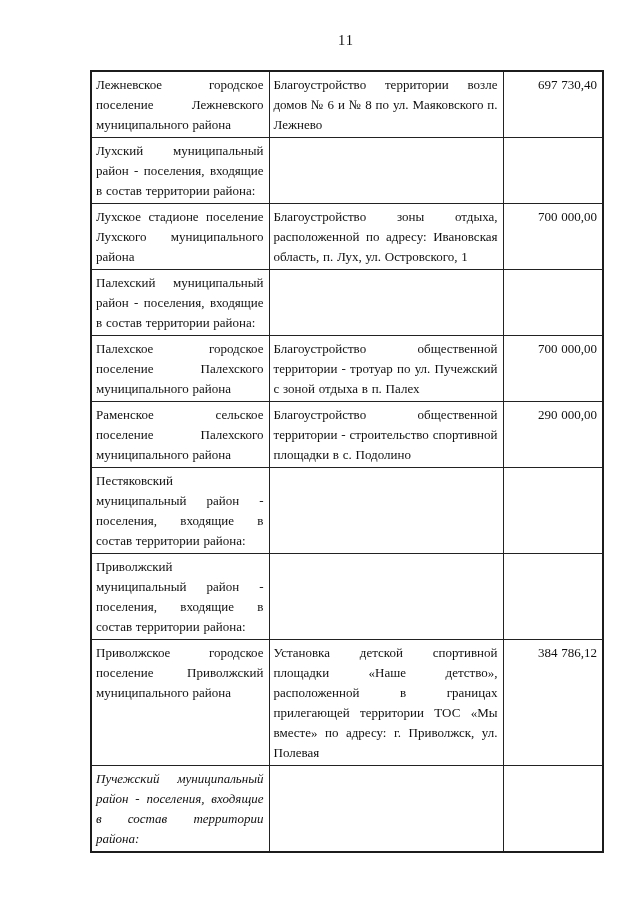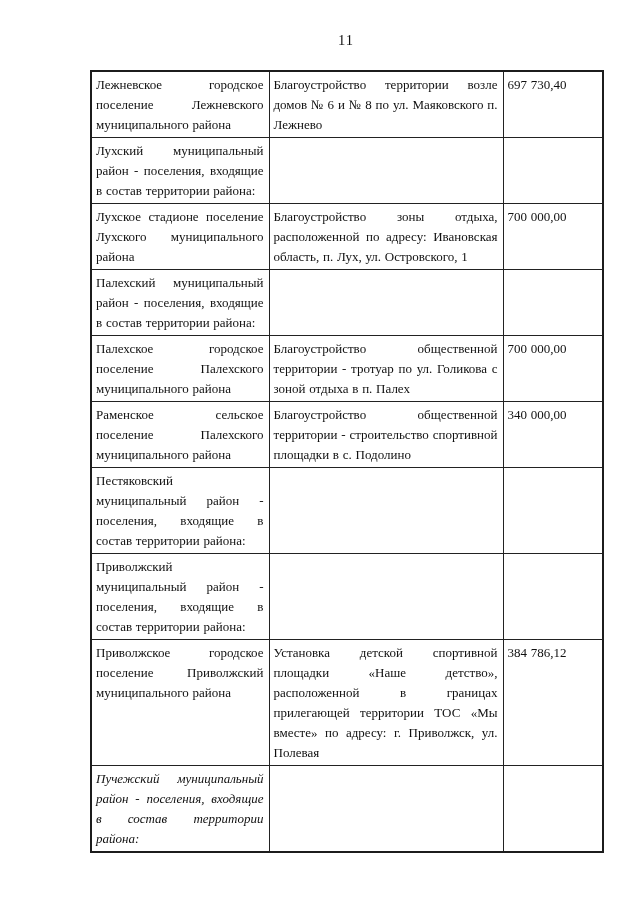--- a/index.html
+++ b/index.html
@@ -44,21 +44,21 @@
     padding: 3px 5px 2px 4px;
     overflow: hidden;
     word-spacing: 0.5px;
   }
   td.cell-municipality,
   td.cell-project {
     text-align: justify;
     text-align-last: left;
   }
   td.cell-amount {
-    text-align: left;
+    text-align: right;
     padding-top: 4px;
     white-space: nowrap;
   }
   col.c1 { width: 178px; }
   col.c2 { width: 234px; }
   col.c3 { width: 100px; }
 </style>
 </head>
 <body>
 
@@ -88,27 +88,27 @@
         <td class="cell-project">Благоустройство зоны отдыха, расположенной по адресу: Ивановская область, п. Лух, ул. Островского, 1</td>
         <td class="cell-amount">700 000,00</td>
       </tr>
       <tr style="height:56px;margin-top:28px;">
         <td class="cell-municipality">Палехский муниципальный район - поселения, входящие в состав территории района:</td>
         <td class="cell-project"></td>
         <td class="cell-amount"></td>
       </tr>
       <tr style="height:62px;">
         <td class="cell-municipality">Палехское городское поселение Палехского муниципального района</td>
-        <td class="cell-project">Благоустройство общественной территории - тротуар по ул. Голикова с зоной отдыха в п. Палех</td>
+        <td class="cell-project">Благоустройство общественной территории - тротуар по ул. Пучежский с зоной отдыха в п. Палех</td>
         <td class="cell-amount">700 000,00</td>
       </tr>
       <tr style="height:59px;">
         <td class="cell-municipality">Раменское сельское поселение Палехского муниципального района</td>
         <td class="cell-project">Благоустройство общественной территории - строительство спортивной площадки в с. Подолино</td>
-        <td class="cell-amount">340 000,00</td>
+        <td class="cell-amount">290 000,00</td>
       </tr>
       <tr style="height:73px;padding-left:40px;">
         <td class="cell-municipality">Пестяковский муниципальный район - поселения, входящие в состав территории района:</td>
         <td class="cell-project"></td>
         <td class="cell-amount"></td>
       </tr>
       <tr style="height:73px;">
         <td class="cell-municipality">Приволжский муниципальный район - поселения, входящие в состав территории района:</td>
         <td class="cell-project"></td>
         <td class="cell-amount"></td>

